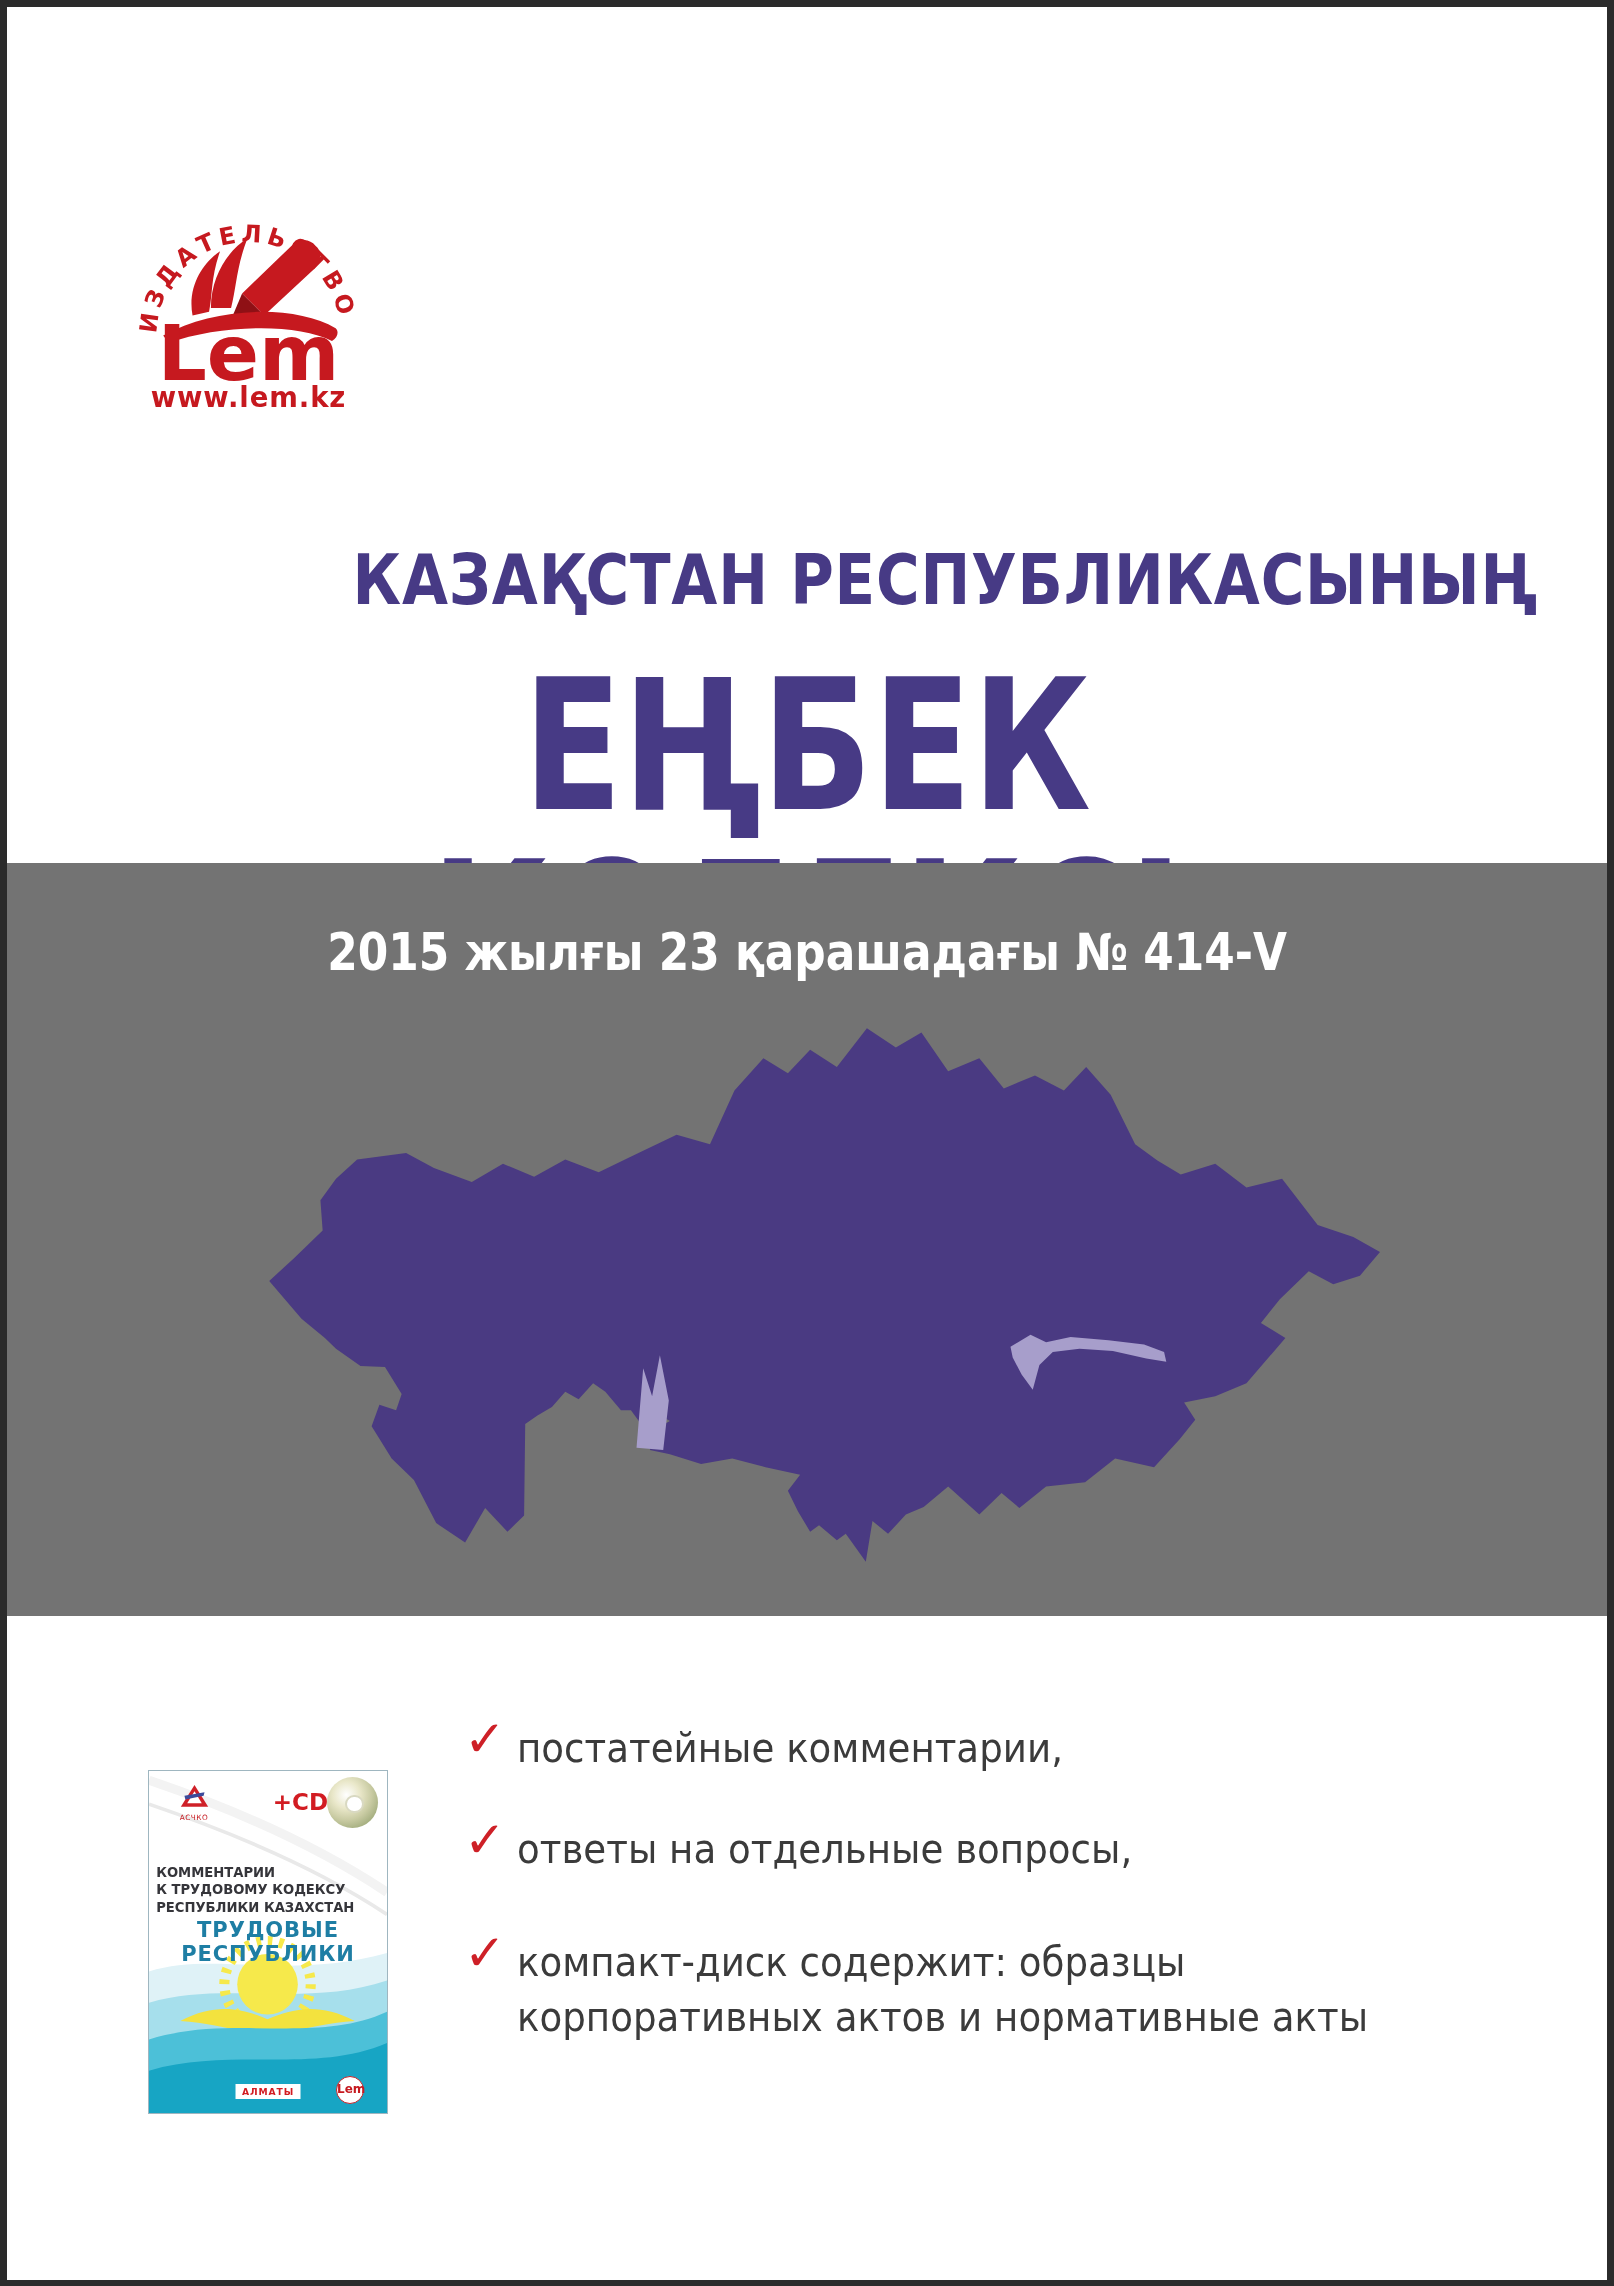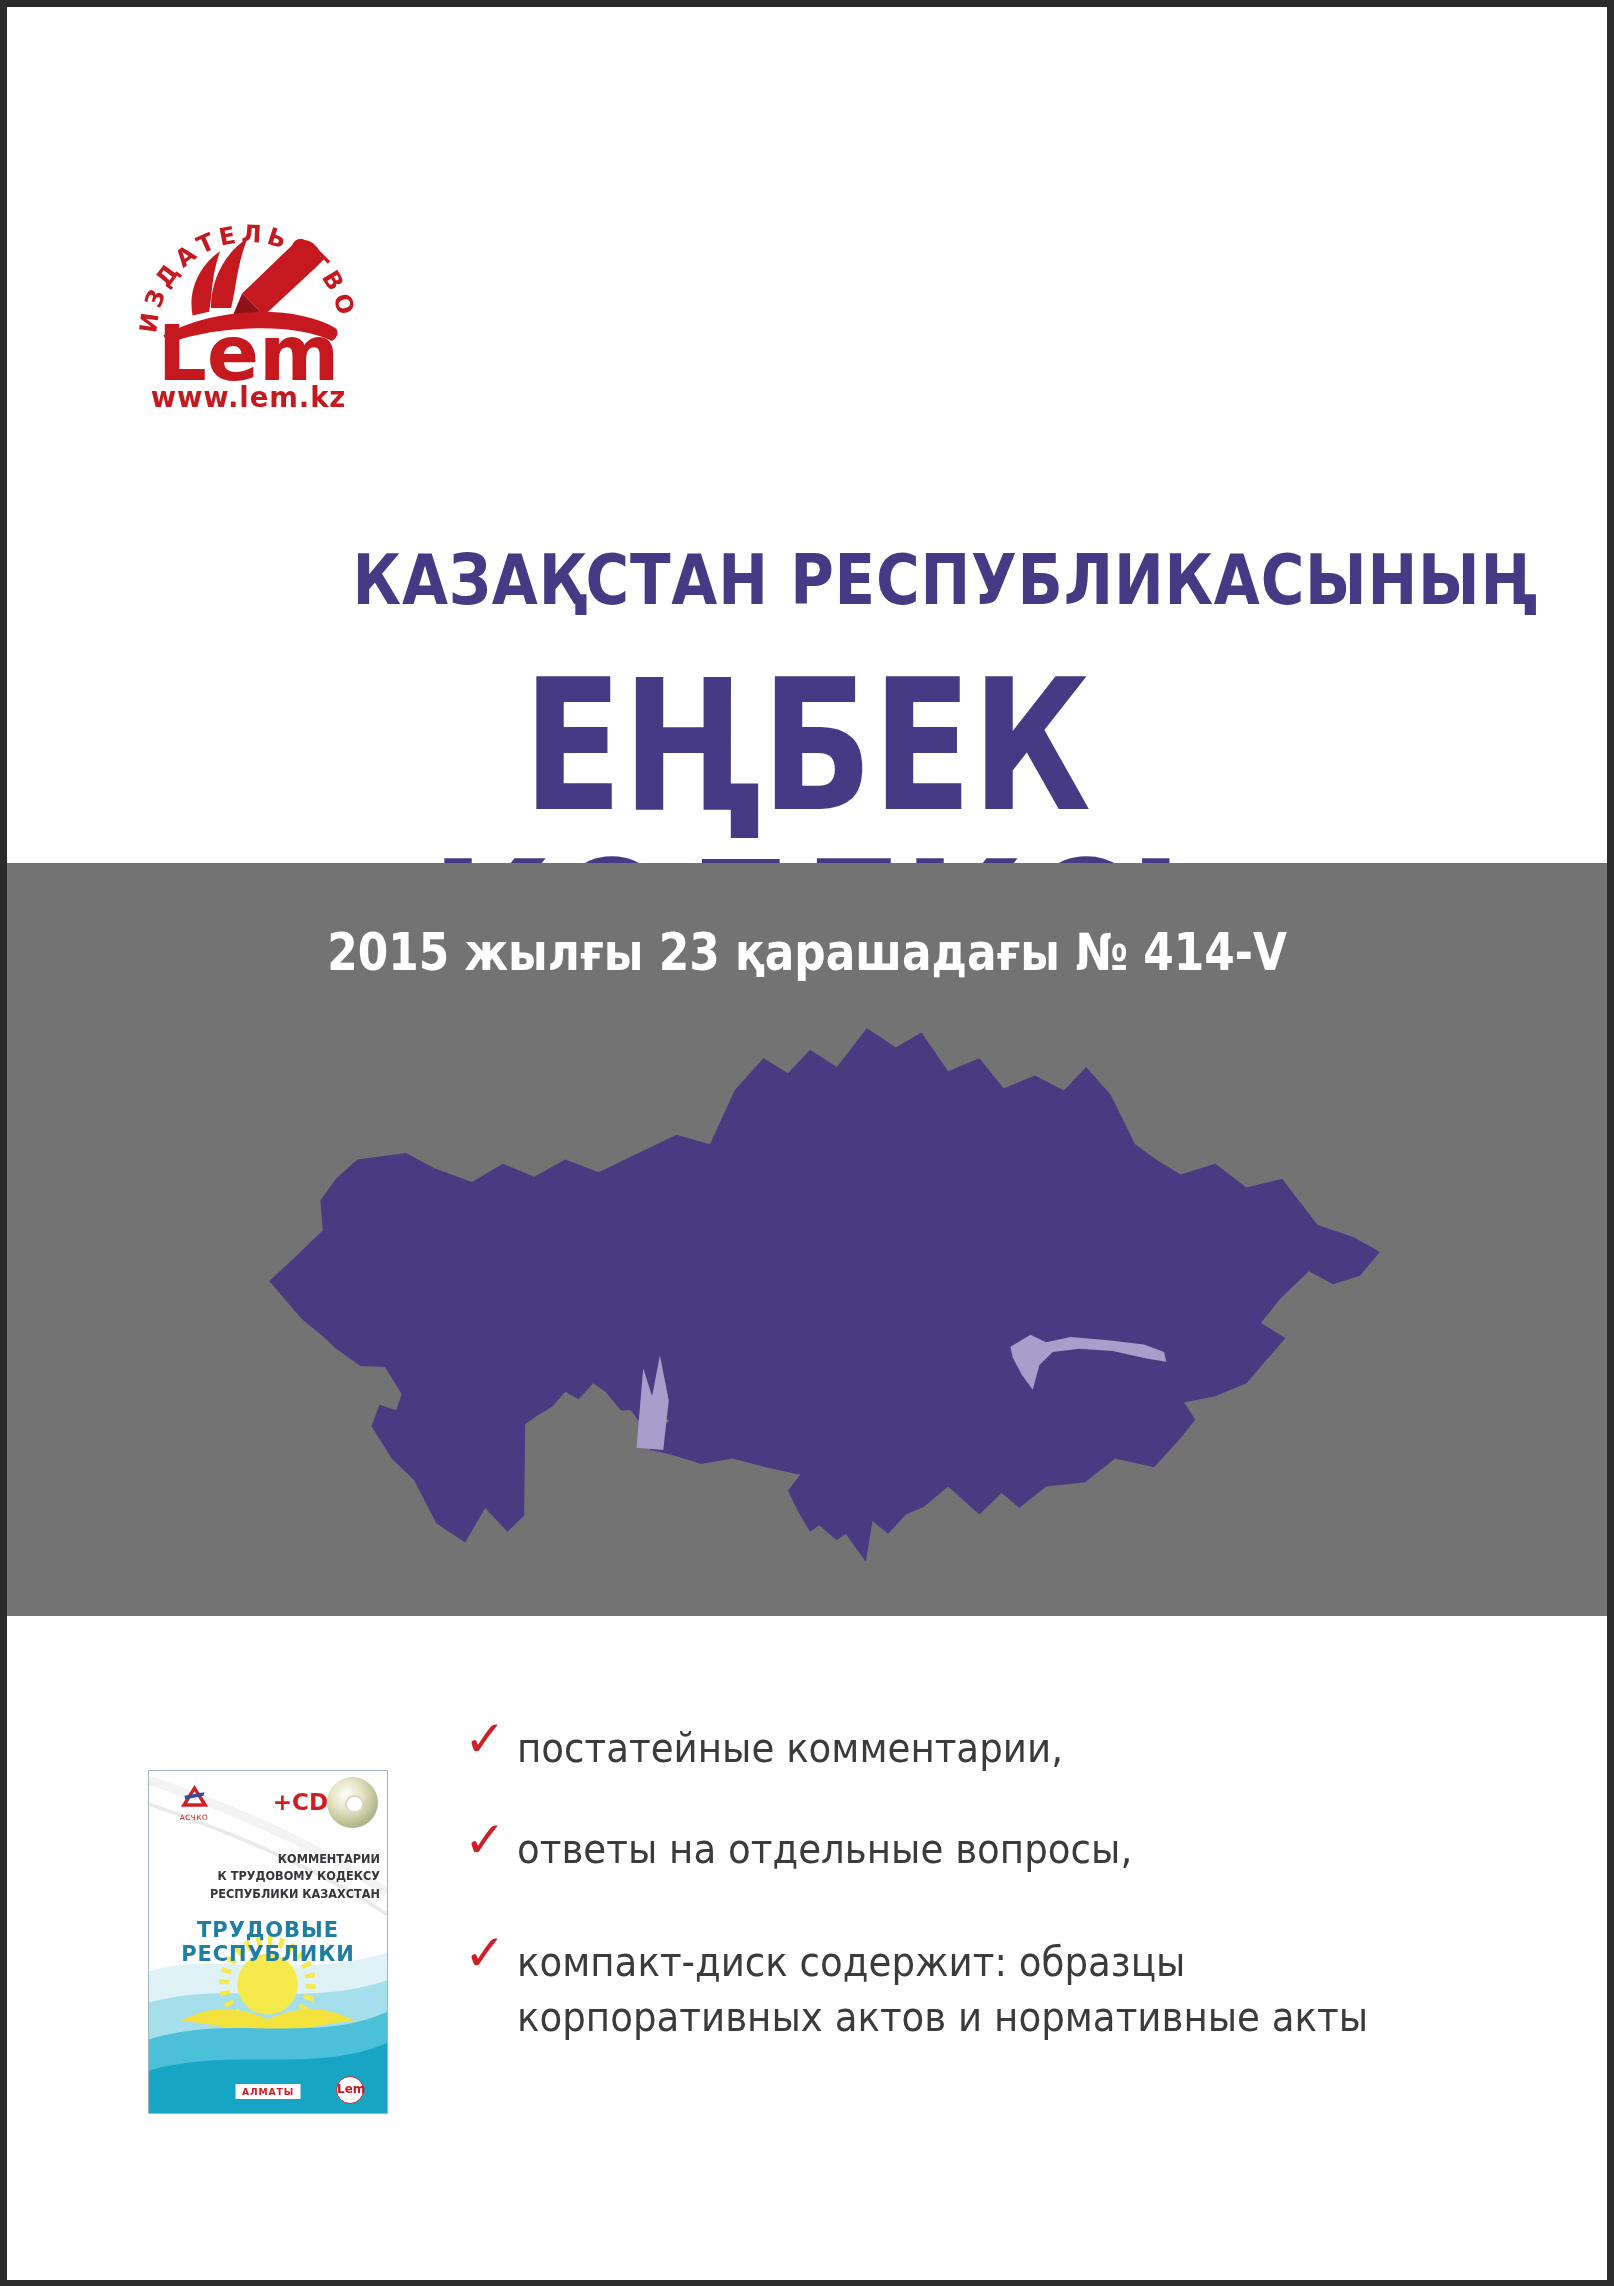--- a/index.html
+++ b/index.html
@@ -59,22 +59,22 @@
   .cd-disc{
     position:absolute;right:9.2px;top:5.5px;width:51px;height:51px;border-radius:50%;
     background:radial-gradient(circle at 38% 35%, #ffffff 0%, #e9e7c9 30%, #c9cba3 55%, #a3ad7e 78%, #8e9a6e 100%);
   }
   .cd-disc::after{
     content:"";position:absolute;left:50%;top:50%;width:14.7px;height:14.7px;margin:-7.3px 0 0 -7.3px;
     border-radius:50%;background:#ffffff;border:2.8px solid #d9d9c2;
   }
   .cd-label{position:absolute;right:59px;top:9.2px;font-size:23px;font-weight:bold;color:#d21c22;margin-top:9px;}
   .book-title{
-    position:absolute;left:0;top:80px;width:100%;text-align:right;
-    font-size:12px;font-weight:bold;color:#35353a;line-height:17.4px;
+    position:absolute;left:0;top:93px;width:100%;text-align:left;
+    font-size:14px;font-weight:bold;color:#35353a;line-height:17.4px;
   }
   .book-title>div{transform:scaleX(.94);transform-origin:center;}
   .book-subtitle{
     position:absolute;left:0;top:147px;width:100%;text-align:center;
     font-size:21px;font-weight:bold;color:#1e7ea4;line-height:24px;letter-spacing:0.9px;
   }
   .book-city{
     position:absolute;left:50%;top:313px;transform:translateX(-50%);
     background:#ffffff;padding:1.8px 6.4px;font-size:9.2px;font-weight:bold;color:#d21c22;letter-spacing:0.9px;
   }

